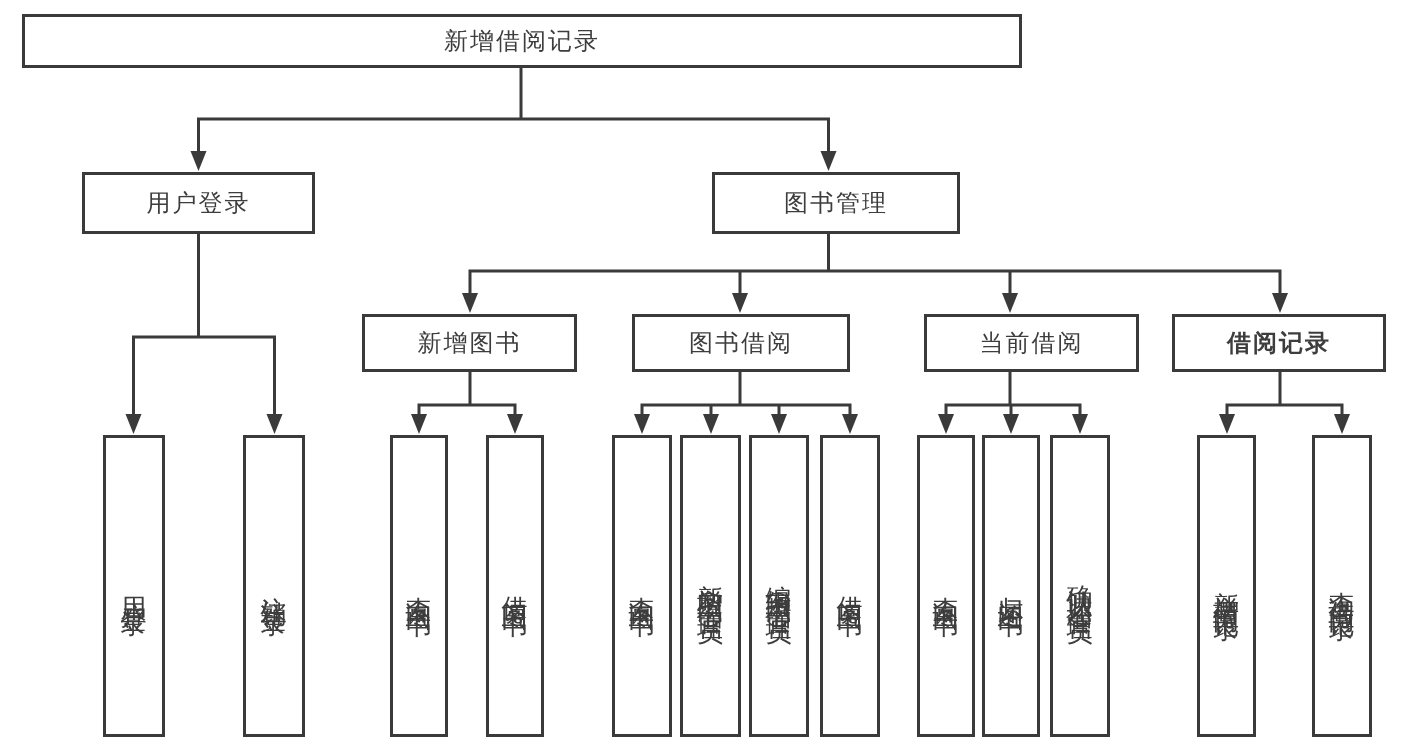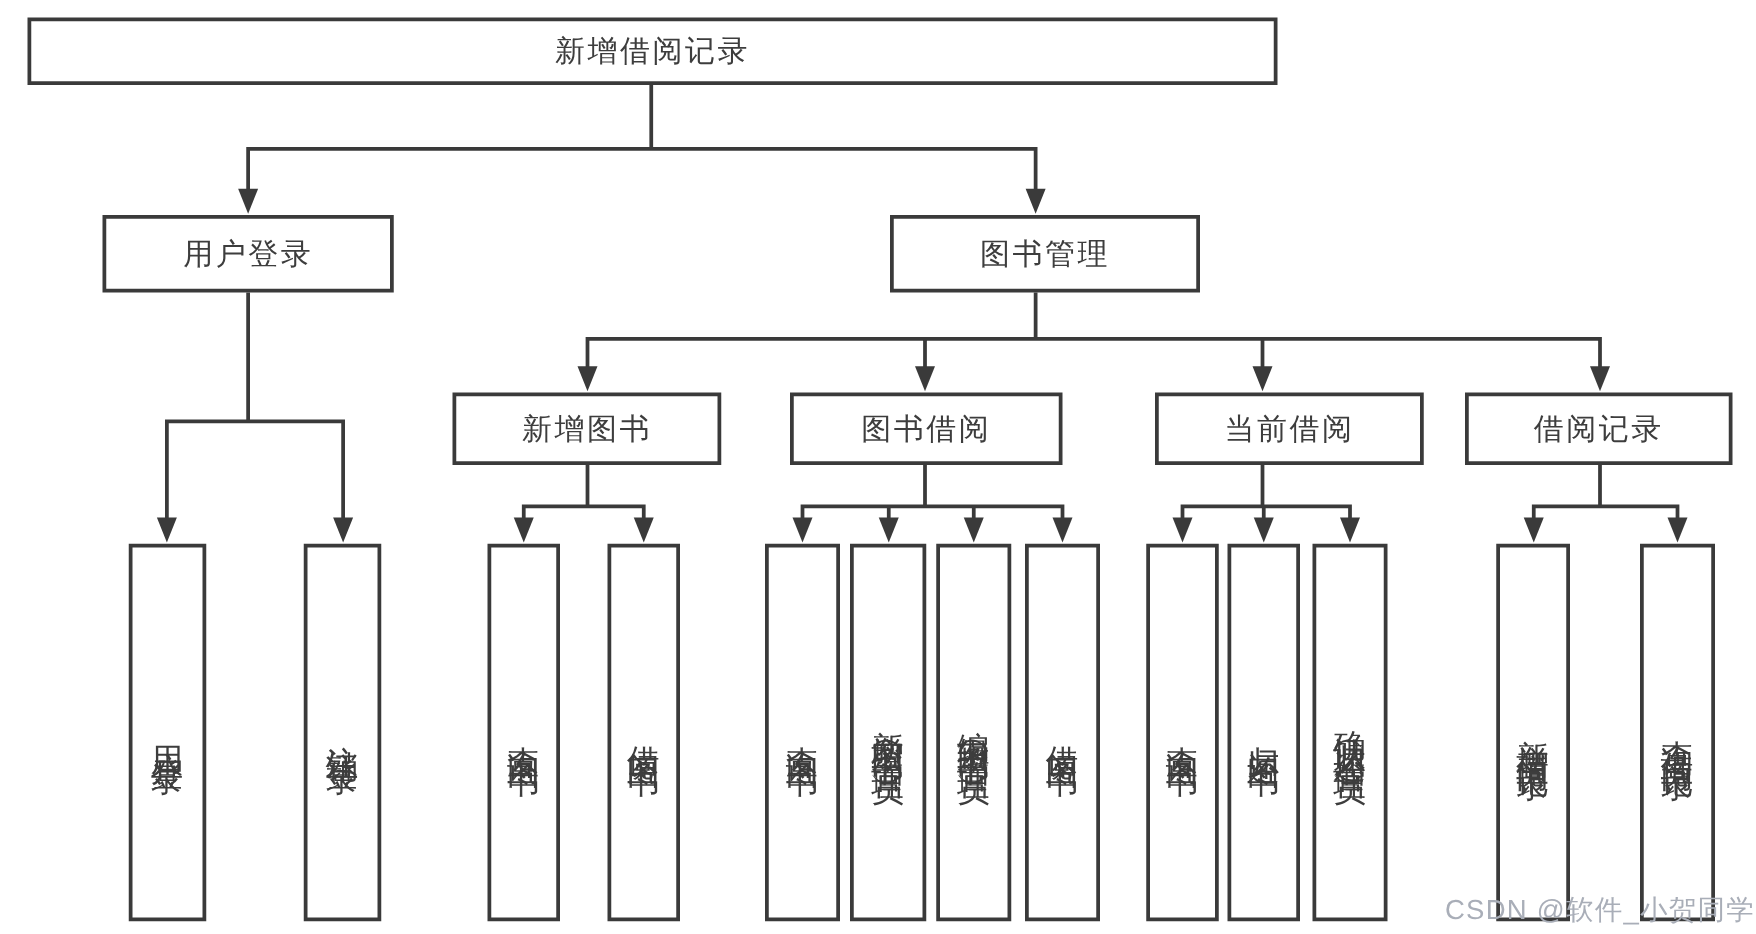--- a/index.html
+++ b/index.html
@@ -112,21 +112,21 @@
 
   <div class="box" style="left:362px;top:314px;width:215px;height:58px;">
     <span>新增图书</span>
   </div>
   <div class="box" style="left:632px;top:314px;width:218px;height:58px;">
     <span>图书借阅</span>
   </div>
   <div class="box" style="left:880px;top:314px;width:215px;height:58px;margin-left:44px;">
     <span>当前借阅</span>
   </div>
-  <div class="box" style="left:1172px;top:314px;width:214px;height:58px;">
+  <div class="box" style="left:1172px;top:314px;width:214px;height:58px;font-weight:bold;">
     <span>借阅记录</span>
   </div>
 
   <div class="leaf" style="left:103px;width:62px;">
     <span>用户登录</span>
   </div>
   <div class="leaf" style="left:243px;width:62px;">
     <span>注销登录</span>
   </div>
 
@@ -160,15 +160,14 @@
     <span>确认归还（管理员）</span>
   </div>
 
   <div class="leaf" style="left:1197px;width:59px;">
     <span>新增借阅记录</span>
   </div>
   <div class="leaf" style="left:1312px;width:60px;">
     <span>查询借阅记录</span>
   </div>
 
-  <div class="watermark">CSDN @软件_小贺同学</div>
 
 </div>
 
 </body></html>

